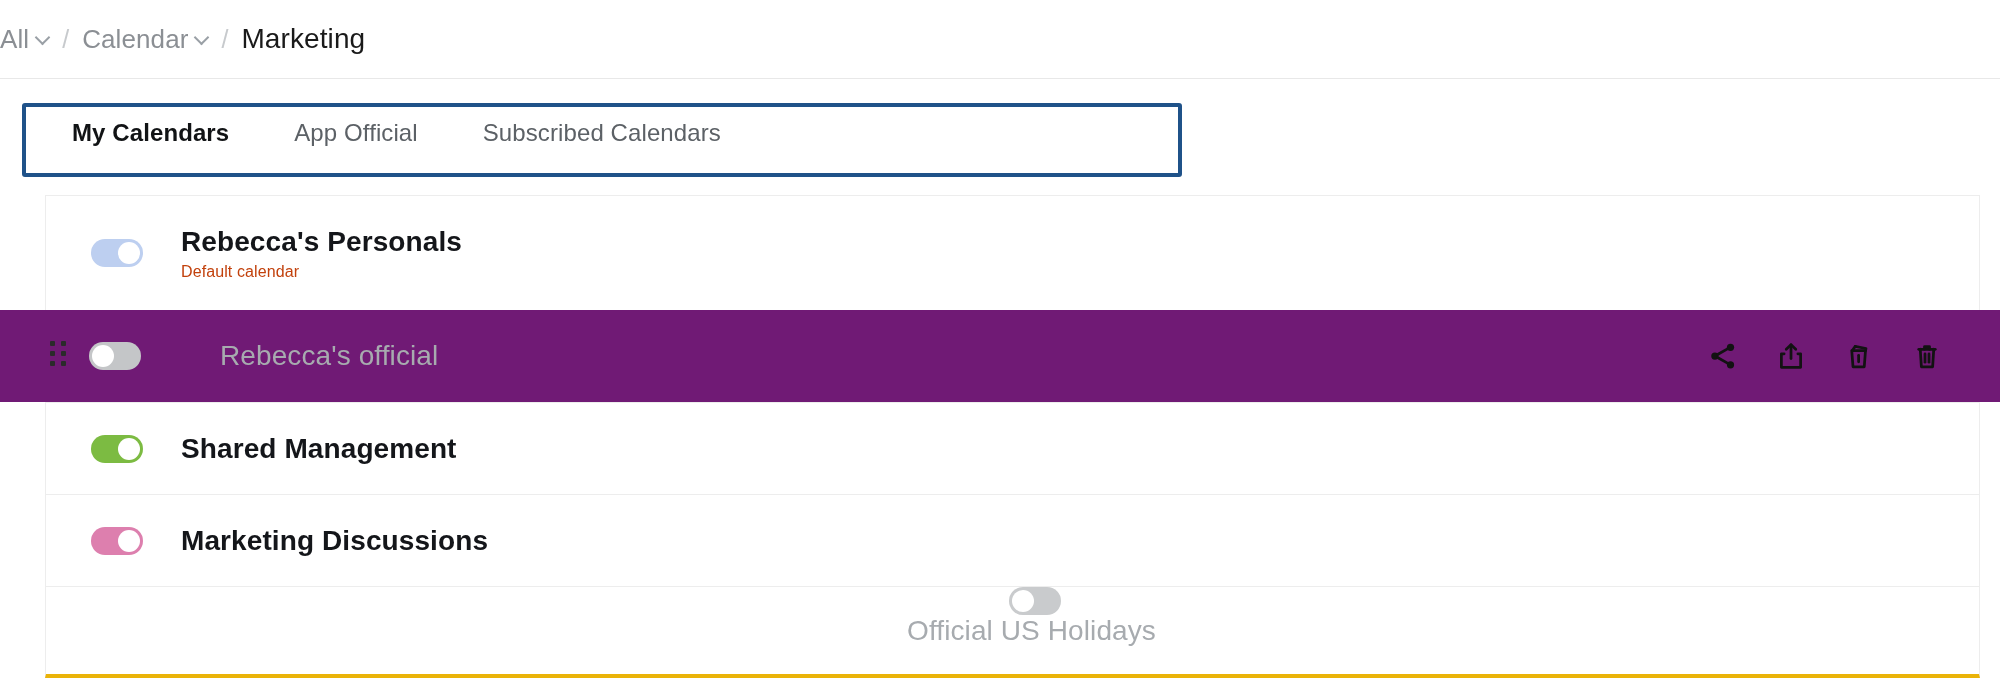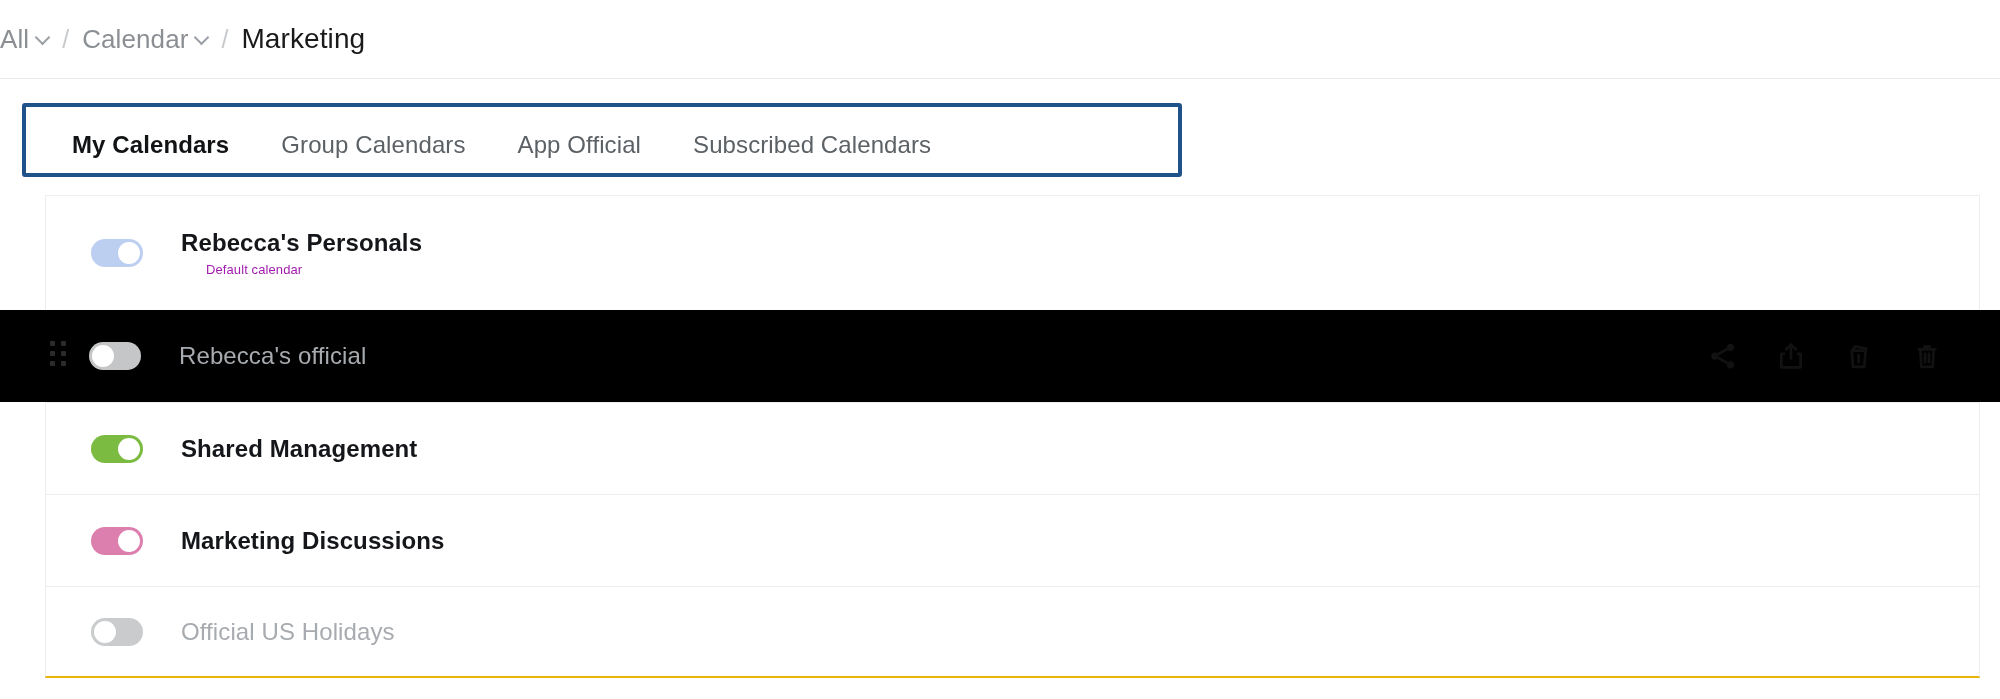--- a/index.html
+++ b/index.html
@@ -64,22 +64,22 @@
     margin: 24px 0 0 22px;
     width: 1160px;
     border: 4px solid #1f5289;
     border-radius: 3px;
     background: #ffffff;
   }
   .tabs {
     display: flex;
     align-items: flex-end;
     height: 66px;
-    padding: 0 22px;
-    gap: 4px;
+    padding: 12px 22px;
+    gap: 17px;
   }
   .tab {
     font-size: 24px;
     color: #5c6166;
     padding: 0 24px 14px 24px;
     white-space: nowrap;
     letter-spacing: 0.1px;
     cursor: pointer;
   }
   .tab.active {
@@ -95,30 +95,31 @@
   .row {
     position: relative;
     display: flex;
     align-items: center;
     margin: 0 20px 0 45px;
     border: 1px solid #ededed;
     border-bottom: none;
     background: #ffffff;
     height: 92px;
   }
-  .row:last-child { border-bottom: 2px solid #eab308; }
+  .row:last-child { border-bottom: 4px solid #eab308; flex-direction: column; }
 
   .row.tall { height: 115px; }
 
   .row.highlighted {
-    background: #000000;
+    background: #701a75;
     border: none;
     margin: 0 0 0 0;
     padding-left: 45px;
     height: 92px;
+    gap: 41px;
   }
 
   .drag-handle {
     position: absolute;
     left: 50px;
     width: 18px;
     height: 30px;
     display: grid;
     grid-template-columns: 6px 6px;
     grid-template-rows: 6px 6px 6px;
@@ -155,34 +156,33 @@
   .toggle.off .knob { left: 3px; }
 
   .labels {
     margin-left: 38px;
     display: flex;
     flex-direction: column;
     justify-content: center;
     gap: 5px;
   }
   .cal-name {
-    font-size: 24px;
+    font-size: 28px;
     font-weight: bold;
     color: #14161a;
     letter-spacing: 0.1px;
   }
   .cal-name.muted {
     font-weight: normal;
     color: #a7abaf;
   }
   .cal-sub {
-    font-size: 13px;
-    color: #a21caf;
+    font-size: 16px;
+    color: #c2410c;
     letter-spacing: 0.1px;
-    margin-left: 25px;
   }
 
   .actions {
     margin-left: auto;
     display: flex;
     align-items: center;
     gap: 38px;
     padding-right: 58px;
   }
   .act {
@@ -211,21 +211,20 @@
     <span class="crumb-sep">/</span>
     <span class="crumb current">
       <span>Marketing</span>
     </span>
   </div>
 <div class="divider-top"></div>
 
 <div class="tabs-wrap">
   <div class="tabs">
       <div class="tab active">My Calendars</div>
-      <div class="tab">Group Calendars</div>
       <div class="tab">App Official</div>
       <div class="tab">Subscribed Calendars</div>
     </div>
 </div>
 
 <div class="list">
     <div class="row tall">
       <div class="toggle on" style="background: rgb(189, 207, 240);">
         <div class="knob"></div>
       </div>

